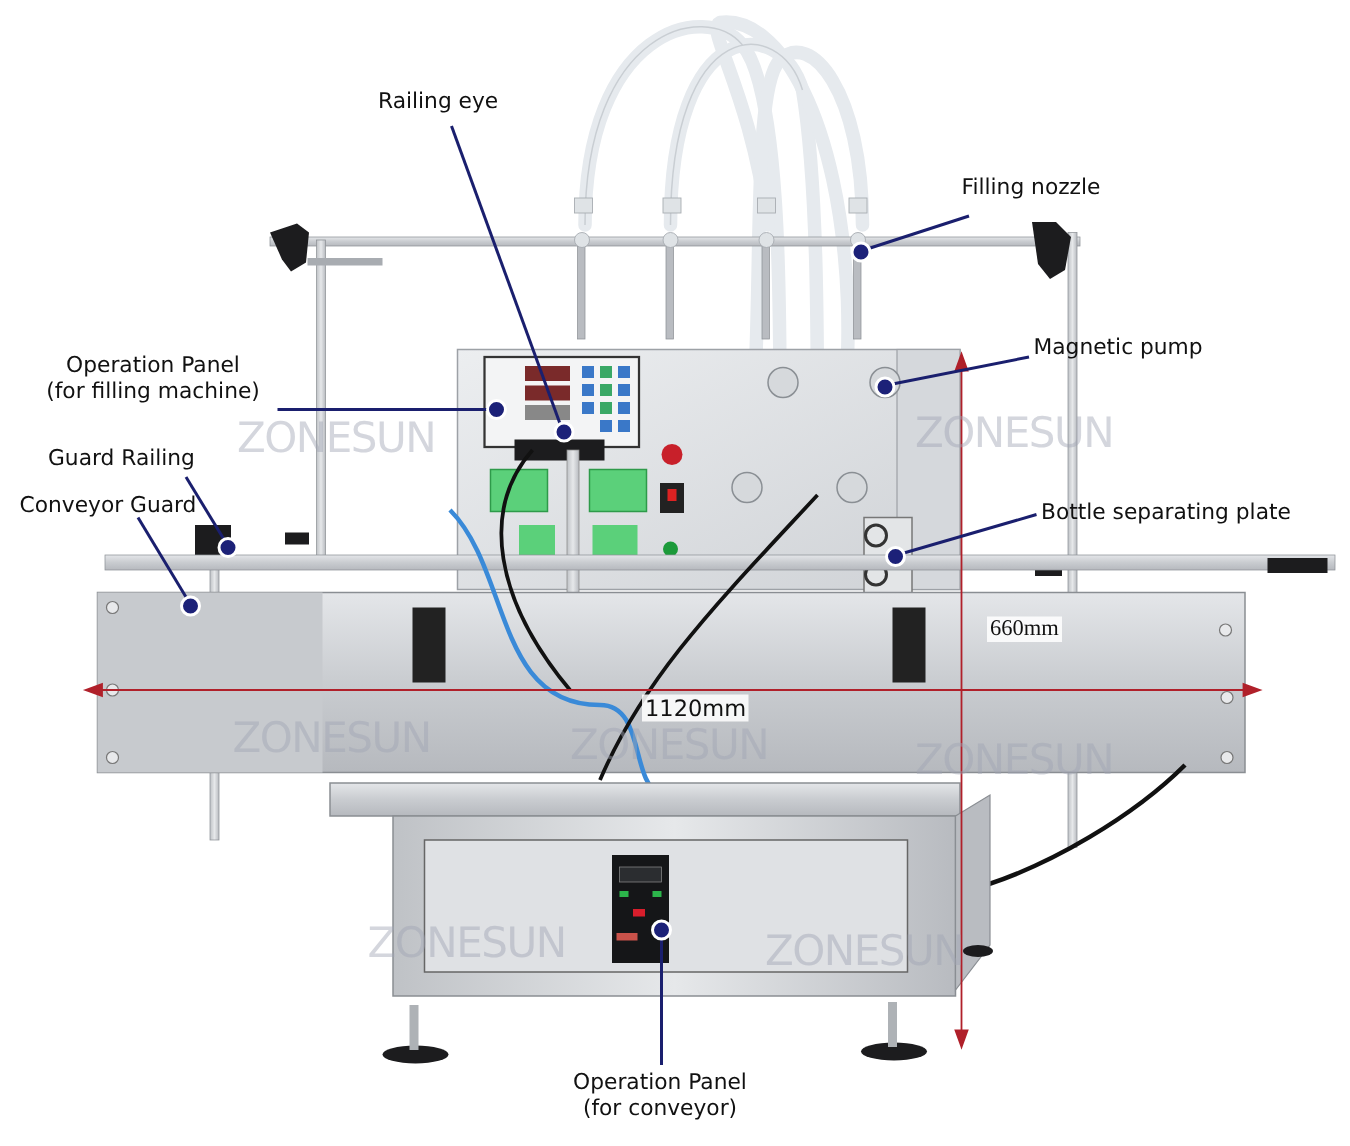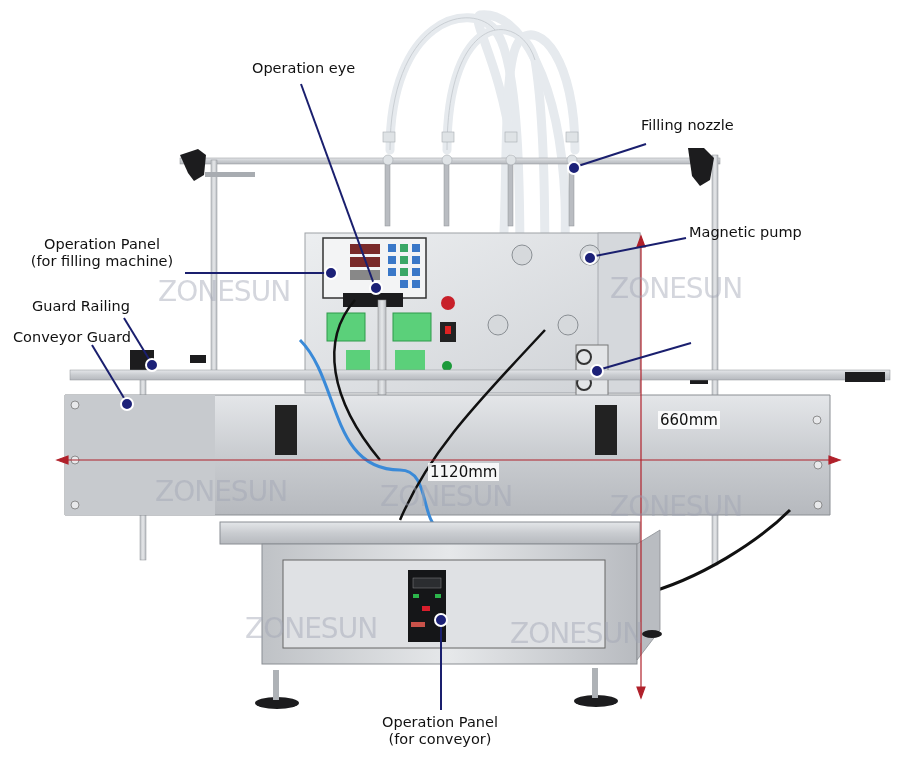--- a/index.html
+++ b/index.html
@@ -205,29 +205,30 @@
   </svg>
 
   <div class="wm" style="left:158px;top:275px;">ZONESUN</div>
   <div class="wm" style="left:610px;top:272px;">ZONESUN</div>
   <div class="wm" style="left:155px;top:475px;">ZONESUN</div>
   <div class="wm" style="left:380px;top:480px;">ZONESUN</div>
   <div class="wm" style="left:610px;top:490px;">ZONESUN</div>
   <div class="wm" style="left:245px;top:612px;">ZONESUN</div>
   <div class="wm" style="left:510px;top:617px;">ZONESUN</div>
 
-  <div class="label" style="left:252px;top:60px;">Operation eye</div>
+  <div class="label" style="left:252px;top:60px;">Railing eye</div>
   <div class="label" style="left:641px;top:117px;">Filling nozzle</div>
   <div class="label center" style="left:22px;top:236px;width:160px;">
     <div>Operation Panel</div>
     <div>(for filling machine)</div>
   </div>
   <div class="label" style="left:689px;top:224px;">Magnetic pump</div>
   <div class="label" style="left:32px;top:298px;">Guard Railing</div>
+  <div class="label" style="left:694px;top:334px;">Bottle separating plate</div>
   <div class="label" style="left:13px;top:329px;">Conveyor Guard</div>
   <div class="label center" style="left:365px;top:714px;width:150px;">
     <div>Operation Panel</div>
     <div>(for conveyor)</div>
   </div>
 
   <div class="dim" style="left:428px;top:463px;">1120mm</div>
-  <div class="dim" style="left:658px;top:411px;">660mm</div>
+  <div class="dim" style="left:658px;top:411px;font-family:Liberation Serif, serif;">660mm</div>
 </div>
 
 </body></html>

